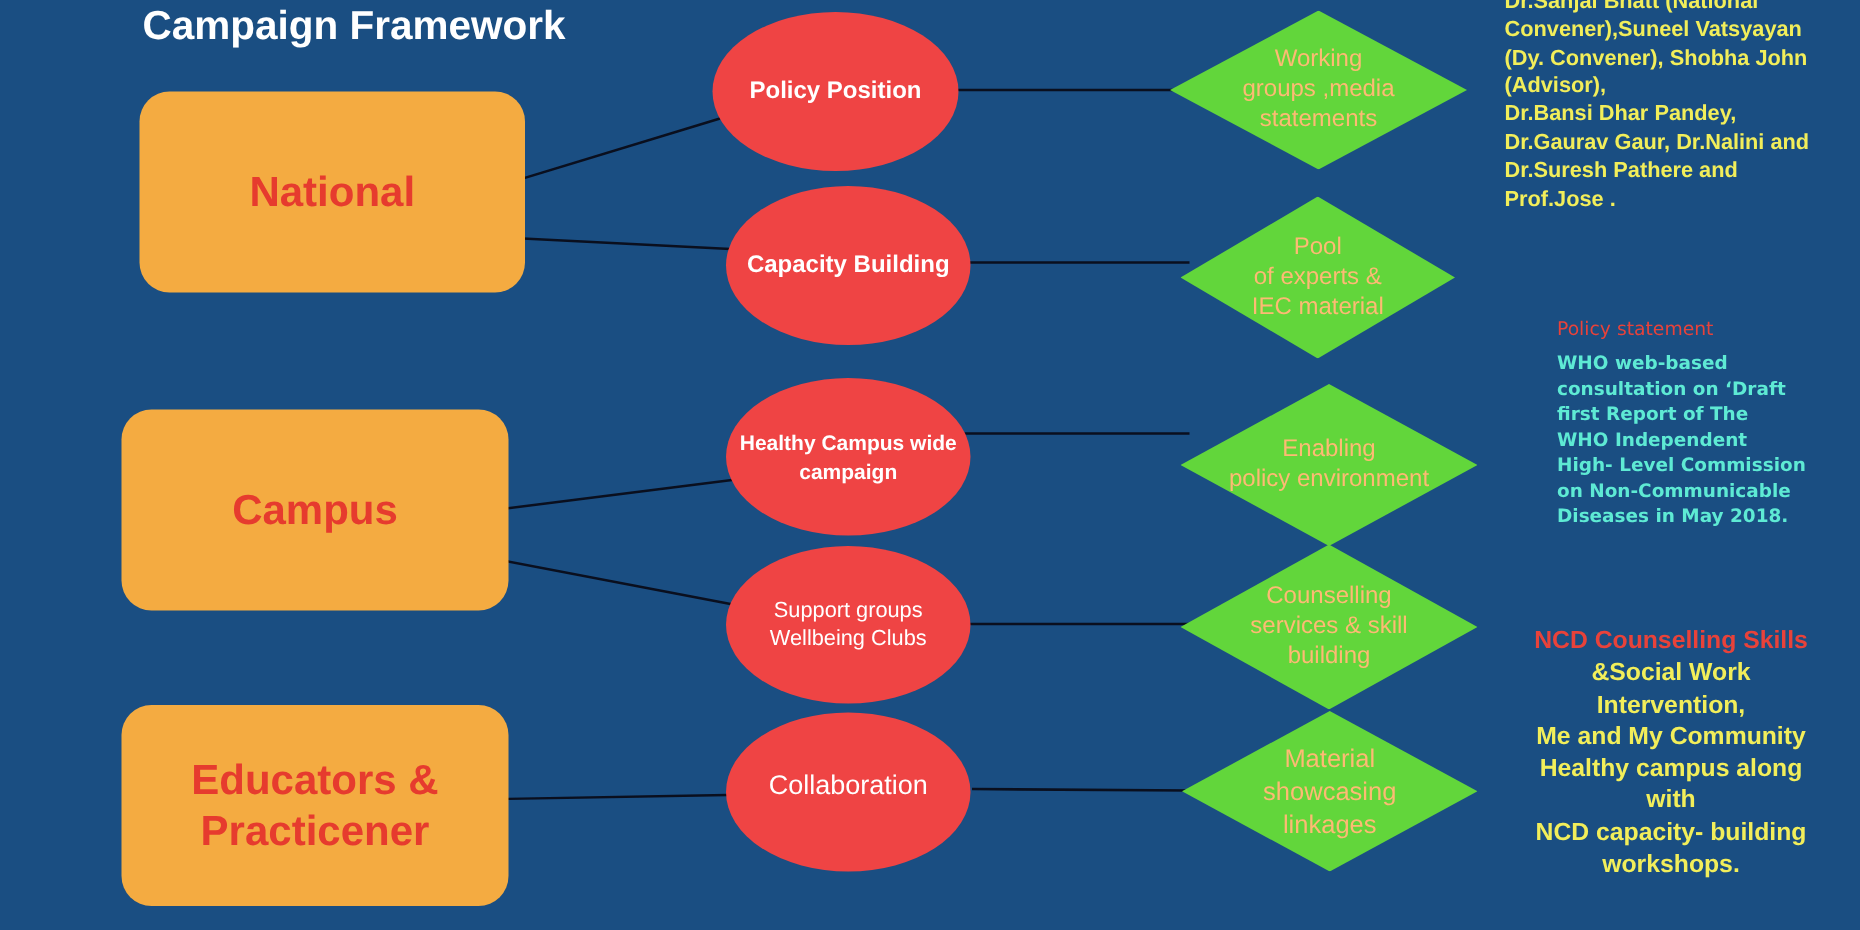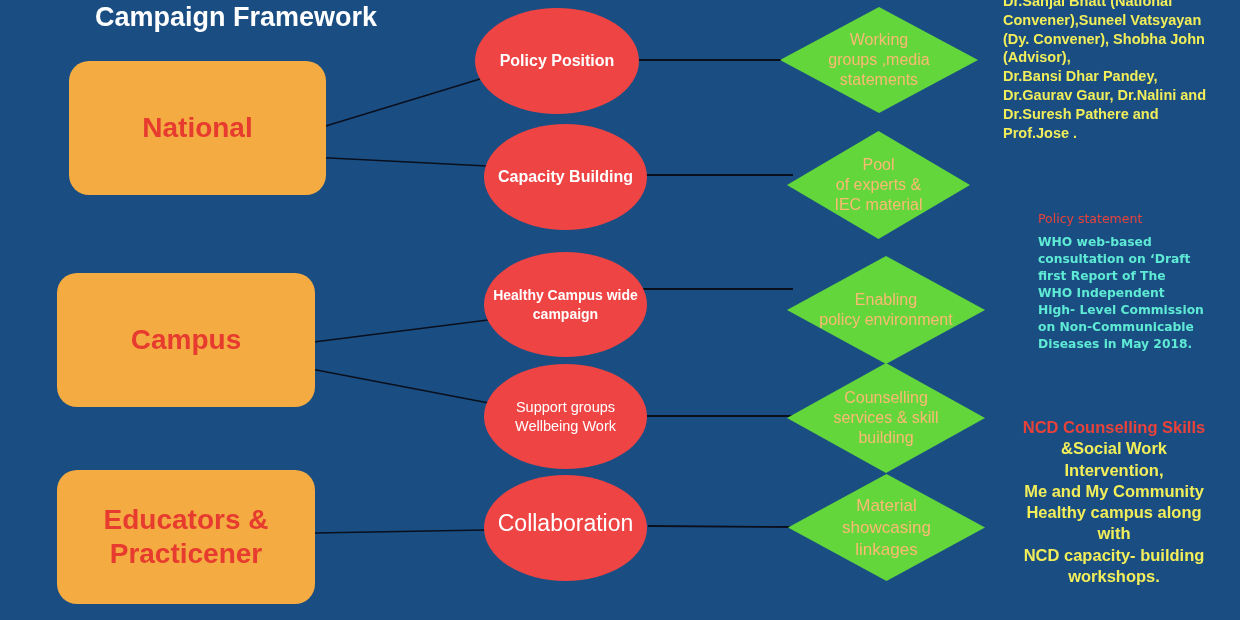--- a/index.html
+++ b/index.html
@@ -12,21 +12,21 @@
   #stage { position: absolute; left: 0; top: 0; width: 1240px; height: 620px; }
   svg#connectors { position: absolute; left: 0; top: 0; width: 1240px; height: 620px; z-index: 1; }
   .title {
     position: absolute; left: 95px; top: 2px;
     color: #ffffff; font-weight: bold; font-size: 27px; z-index: 3;
   }
   .level-box {
     position: absolute; background: #f4ab41; border-radius: 20px;
     display: flex; align-items: center; justify-content: center; text-align: center;
     color: #e63b2e; font-weight: bold; font-size: 28px; line-height: 34px;
-    z-index: 2; box-sizing: border-box; padding: 0 10px;
+    z-index: 2; box-sizing: border-box; padding: 0 10px; margin-left: 24px;
   }
   .ellipse {
     position: absolute; background: #ef4444; border-radius: 50%;
     display: flex; align-items: center; justify-content: center; text-align: center;
     color: #ffffff; z-index: 2; box-sizing: border-box; padding: 0 2px;
   }
   .ellipse span { white-space: pre-line; }
   .diamond {
     position: absolute; z-index: 2;
   }
@@ -83,23 +83,23 @@
   </div>
   <div class="ellipse" style="left:484px; top:124px; width:163px; height:106px; font-weight:bold; font-size:16px;">
     <span>Capacity Building</span>
   </div>
   <div class="ellipse" style="left:484px; top:252px; width:163px; height:105px; font-weight:bold; font-size:14px; line-height:19px;">
     <span>Healthy Campus wide
 campaign</span>
   </div>
   <div class="ellipse" style="left:484px; top:364px; width:163px; height:105px; font-size:14.5px; line-height:19px;">
     <span>Support groups
-Wellbeing Work</span>
+Wellbeing Clubs</span>
   </div>
-  <div class="ellipse" style="left:484px; top:475px; width:163px; height:106px; font-size:23px;">
+  <div class="ellipse" style="left:484px; top:475px; width:163px; height:106px; font-size:18px;">
     <span style="position:relative; top:-5px;">Collaboration</span>
   </div>
 
   <div class="diamond" style="left:780px; top:7px; width:198px; height:106px;">
     <div class="shape"></div>
     <div class="label">Working
 groups ,media
 statements</div>
   </div>
   <div class="diamond" style="left:787px; top:131px; width:183px; height:108px;">

